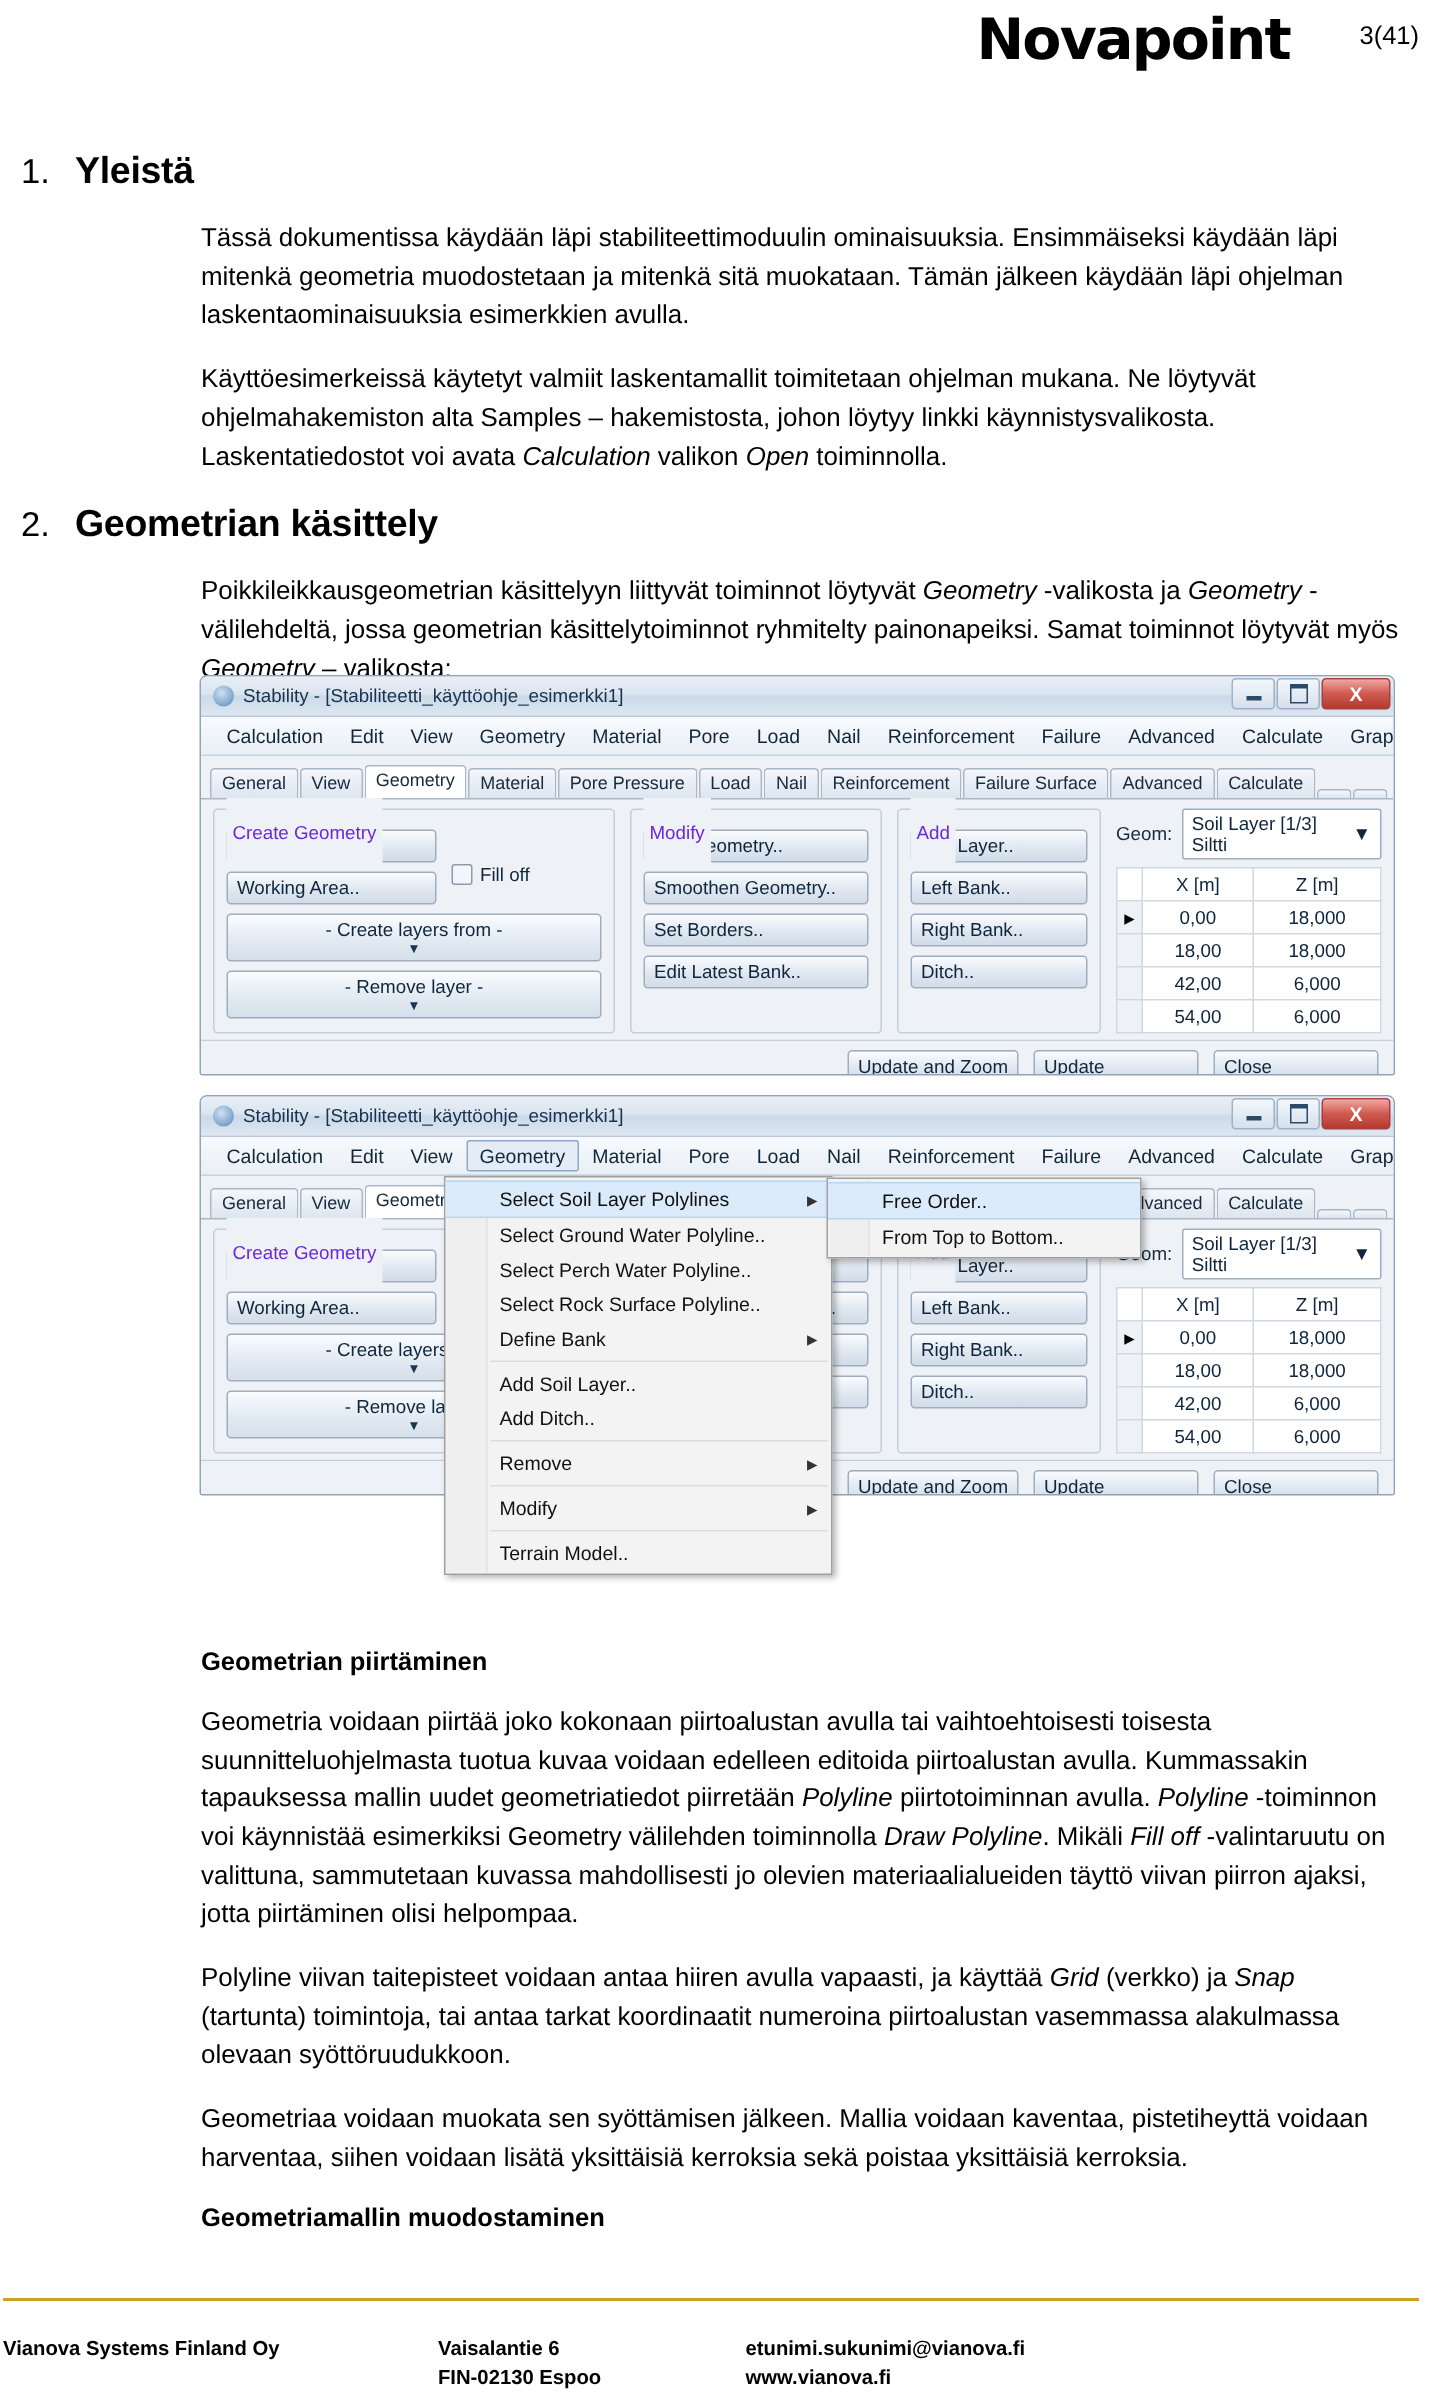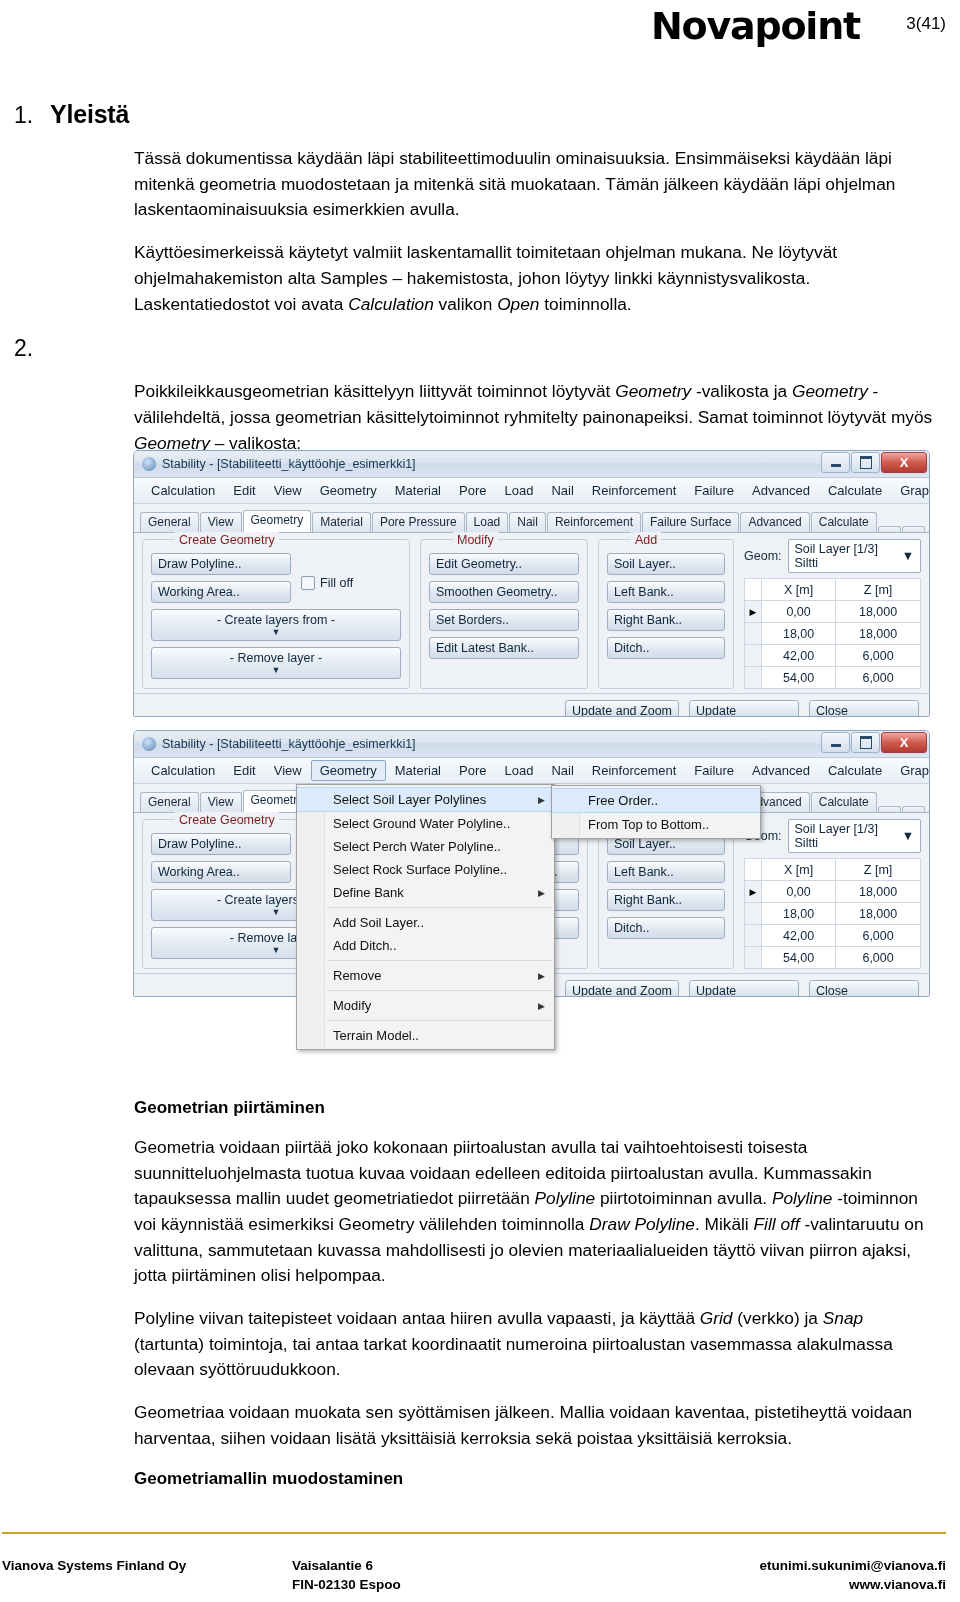--- a/index.html
+++ b/index.html
@@ -209,23 +209,22 @@
     border: 1px solid #c3cedb;
     border-radius: 3px;
     padding: 13px 8px 8px 8px;
     background: #eef2f7;
   }
   .group > .glabel {
     position: absolute;
     top: -8px; left: 8px;
     background: #eef2f7;
     font-size: 12.5px;
-    padding: 1px 4px;
-    color: #7f1d1d;
-    margin-left: 24px;
+    padding: 16px 4px;
+    color: #6d28d9;
   }
 
   .btn {
     display: block;
     background: linear-gradient(to bottom,#fafcfe,#dfe7f0 55%,#d2dce8);
     border: 1px solid #9eaec0;
     border-radius: 3px;
     font-size: 12.5px;
     color: #10263c;
     text-align: left;
@@ -384,21 +383,21 @@
   .footer-cols {
     display: flex;
     font-size: 13.5px;
     font-weight: bold;
     line-height: 19px;
     color: #000;
   }
   .fc1 { width: 290px; }
   .fc2 { width: 205px; }
   .fc3 { width: 215px; }
-  .fc4 { flex: 1; text-align: right; }
+  .fc4 { flex: 1; }
 </style>
 </head>
 <body>
 
 <div class="page-header">
   <div class="brand-logo">Novapoint</div>
   <div class="page-number">3(41)</div>
 </div>
 
 <div class="doc-body">
@@ -408,20 +407,21 @@
       <span class="sec-num">1.</span>
       <span class="sec-title">Yleistä</span>
     </div>
     <p class="para">Tässä dokumentissa käydään läpi stabiliteettimoduulin ominaisuuksia. Ensimmäiseksi käydään läpi mitenkä geometria muodostetaan ja mitenkä sitä muokataan. Tämän jälkeen käydään läpi ohjelman laskentaominaisuuksia esimerkkien avulla.</p>
     <p class="para">Käyttöesimerkeissä käytetyt valmiit laskentamallit toimitetaan ohjelman mukana. Ne löytyvät ohjelmahakemiston alta Samples – hakemistosta, johon löytyy linkki käynnistysvalikosta. Laskentatiedostot voi avata <i>Calculation</i> valikon <i>Open</i> toiminnolla.</p>
   </div>
 
   <div class="section" style="margin-top:18px;">
     <div class="sec-head">
       <span class="sec-num">2.</span>
+      <span class="sec-title">Geometrian käsittely</span>
     </div>
     <p class="para">Poikkileikkausgeometrian käsittelyyn liittyvät toiminnot löytyvät <i>Geometry</i> -valikosta ja <i>Geometry</i> -välilehdeltä, jossa geometrian käsittelytoiminnot ryhmitelty painonapeiksi. Samat toiminnot löytyvät myös <i>Geometry</i> – valikosta:</p>
   </div>
 </div>
 
 <div class="app-window" style="left:133px; top:450px; width:795px; height:265px;">
   <div class="titlebar">
     <span class="win-icon"></span>
     <span class="win-title">Stability - [Stabiliteetti_käyttöohje_esimerkki1]</span>
     <div class="win-buttons">

